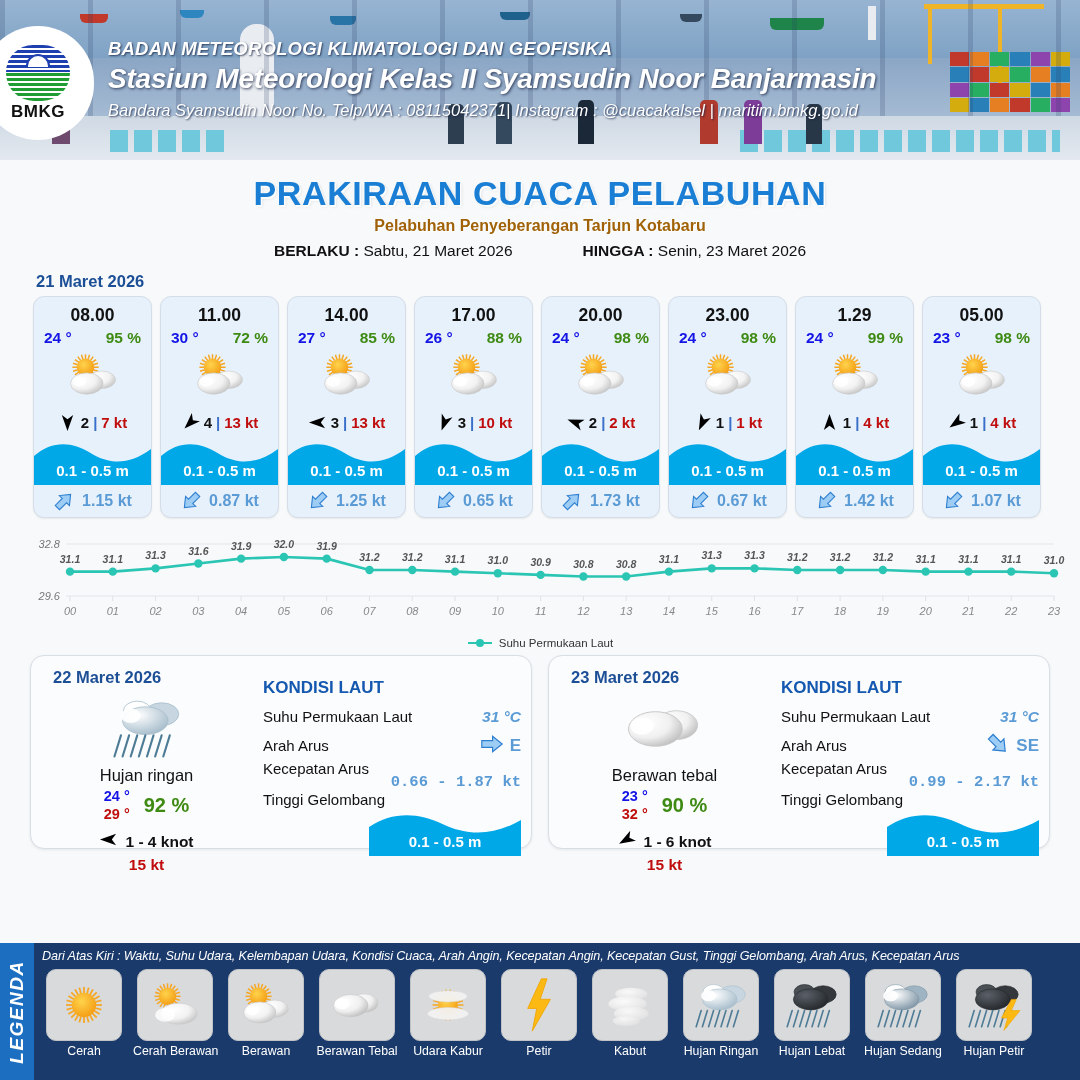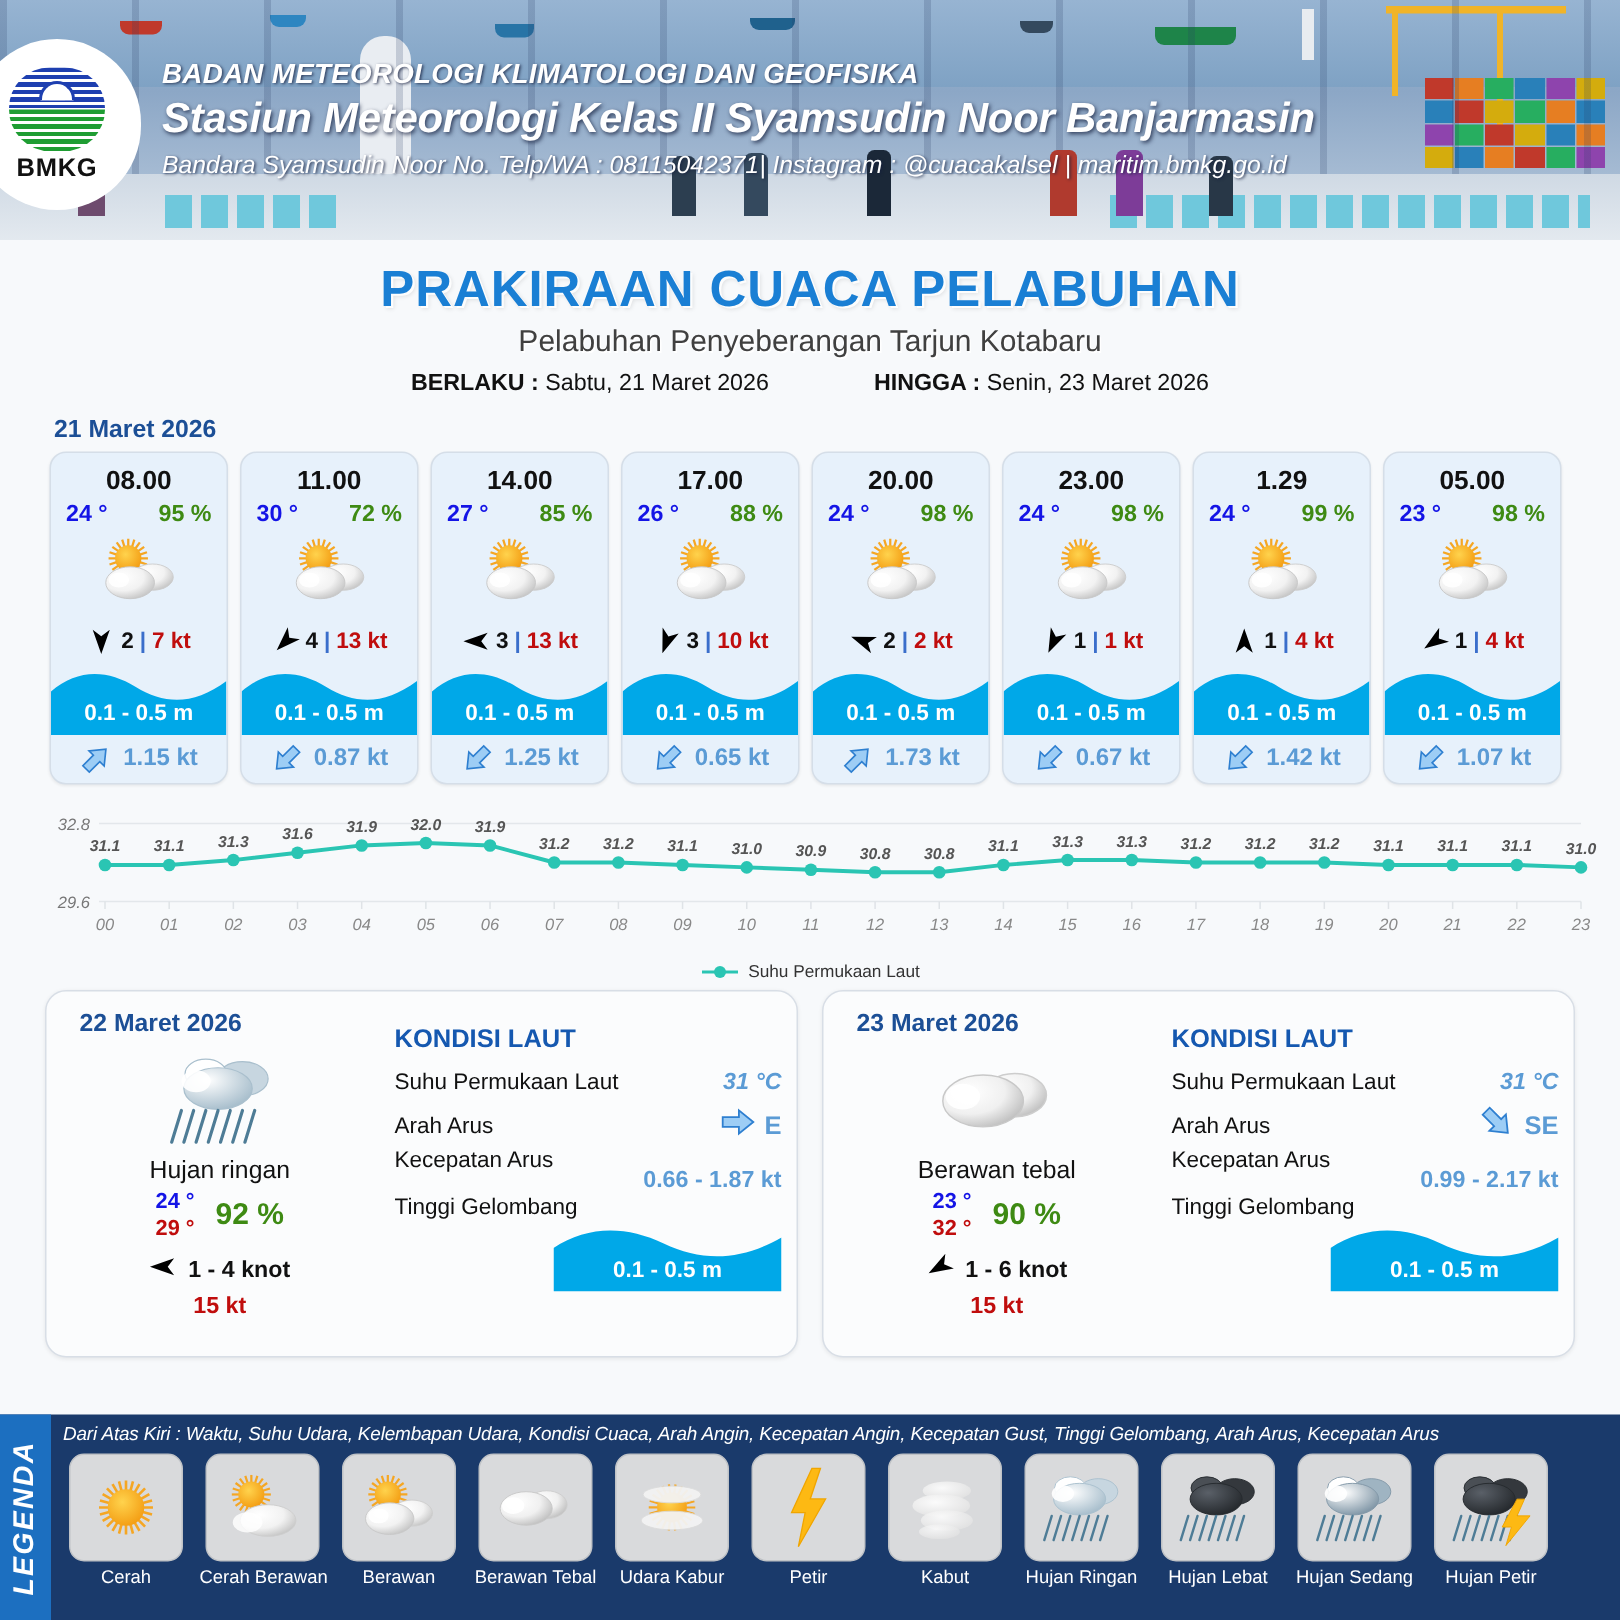--- a/index.html
+++ b/index.html
@@ -77,21 +77,21 @@
             text-shadow: 1px 1px 2px rgba(20,30,60,.75); }
   .hdr-l2 { font-size:28px; font-weight:bold; color:#fff; margin-top:3px; letter-spacing:-.2px;
             text-shadow: 1px 1px 3px rgba(20,30,60,.8); }
   .hdr-l3 { font-size:16.5px; color:#fff; margin-top:6px;
             text-shadow: 1px 1px 2px rgba(20,30,60,.8); }
 
   
   .title-wrap { text-align:center; padding-top:14px; }
   .t-main { font-size:34px; font-weight:bold; color:#1a7fd4; letter-spacing:.6px;
             text-shadow: 1.5px 1.5px 0 rgba(255,255,255,.9), 2px 2px 3px rgba(0,0,0,.10); }
-  .t-sub { font-size:20px; font-weight:normal; color:#404040; margin-top:4px;
+  .t-sub { font-size:16px; font-weight:bold; color:#a16207; margin-top:4px;
            text-shadow: 1px 1px 0 rgba(255,255,255,.9); }
   .t-valid { margin-top:7px; font-size:15.5px; color:#111; display:flex; justify-content:center; gap:70px; }
   .t-valid b { font-weight:bold; }
 
   
   .date-label { margin:12px 0 5px 36px; font-size:16.5px; font-weight:bold; color:#1c4f96; }
 
   
   .cards { display:flex; gap:8px; padding:0 33px;align-items:center; }
   .card {
@@ -120,21 +120,21 @@
   .chart-box { margin:12px 8px 0 8px; height:105px; position:relative;font-style:italic; }
   .chart-svg { display:block; }
   .chart-legend { text-align:center; margin-top:2px; font-size:11.5px; color:#333;
                   display:flex; align-items:center; justify-content:center; gap:6px; }
   .cl-mark { width:26px; height:10px; position:relative; }
 
   
   .dailies { display:flex; gap:16px; padding:6px 30px 0 30px; }
   .daily {
     flex:1; background:#fbfcfd; border:1px solid #d8dee6; border-radius:14px;
-    height:245px; position:relative; box-shadow:0 1px 3px rgba(0,0,0,.08);
+    height:194px; position:relative; box-shadow:0 1px 3px rgba(0,0,0,.08);
   }
   .d-date { position:absolute; left:22px; top:12px; font-size:16.5px; font-weight:bold; color:#1c4f96; }
   .d-left { position:absolute; left:8px; top:36px; width:215px; text-align:center; }
   .d-ico { height:72px; display:flex; align-items:center; justify-content:center; }
   .d-cond { font-size:16.5px; color:#111; margin-top:2px; }
   .d-tr { display:flex; align-items:center; justify-content:center; gap:14px; margin-top:3px; }
   .d-tcol { text-align:left; }
   .d-tmin { font-size:14.5px; font-weight:bold; color:#1414e6; }
   .d-tmax { font-size:14.5px; font-weight:bold; color:#c00d0d; margin-top:2px; }
   .d-hum { font-size:20px; font-weight:bold; color:#3e8a13; }
@@ -142,21 +142,21 @@
   .d-wtxt { font-size:15.5px; font-weight:bold; color:#111; }
   .d-gust { font-size:15.5px; font-weight:bold; color:#c00d0d; margin-top:3px; }
 
   .d-right { position:absolute; left:232px; top:22px; right:10px; }
   .kl-title { font-size:17px; font-weight:bold; color:#1558b0; margin-bottom:4px; }
   .kl-row { display:flex; align-items:center; justify-content:space-between; height:29px; }
   .kl-lab { font-size:15px; color:#111; }
   .kl-val { font-size:15.5px; font-weight:bold; color:#5b9bd5;font-style:italic; }
   .kl-dir { display:flex; align-items:center; gap:6px; }
   .kl-dirtxt { font-size:17px; font-weight:bold; color:#5b9bd5; }
-  .kl-speed { text-align:right; font-size:15.5px; font-weight:bold; color:#5b9bd5; margin-top:-4px; }
+  .kl-speed { text-align:right; font-size:15.5px; font-weight:bold; color:#5b9bd5; margin-top:-4px;font-family:Liberation Mono, monospace; }
   .kl-wave { position:relative; width:152px; height:46px; margin-left:auto; margin-top:2px; }
   .kl-wavetxt { position:absolute; left:0; right:0; bottom:6px; text-align:center;
                 font-size:15px; font-weight:bold; color:#fff; }
 
   
   .legend {
     position:absolute; left:0; bottom:0; width:1080px; height:137px;
     background:#1a3a6b; display:flex;
   }
   .leg-side { width:34px; background:#1c6fc0; position:relative; flex:0 0 34px; }

